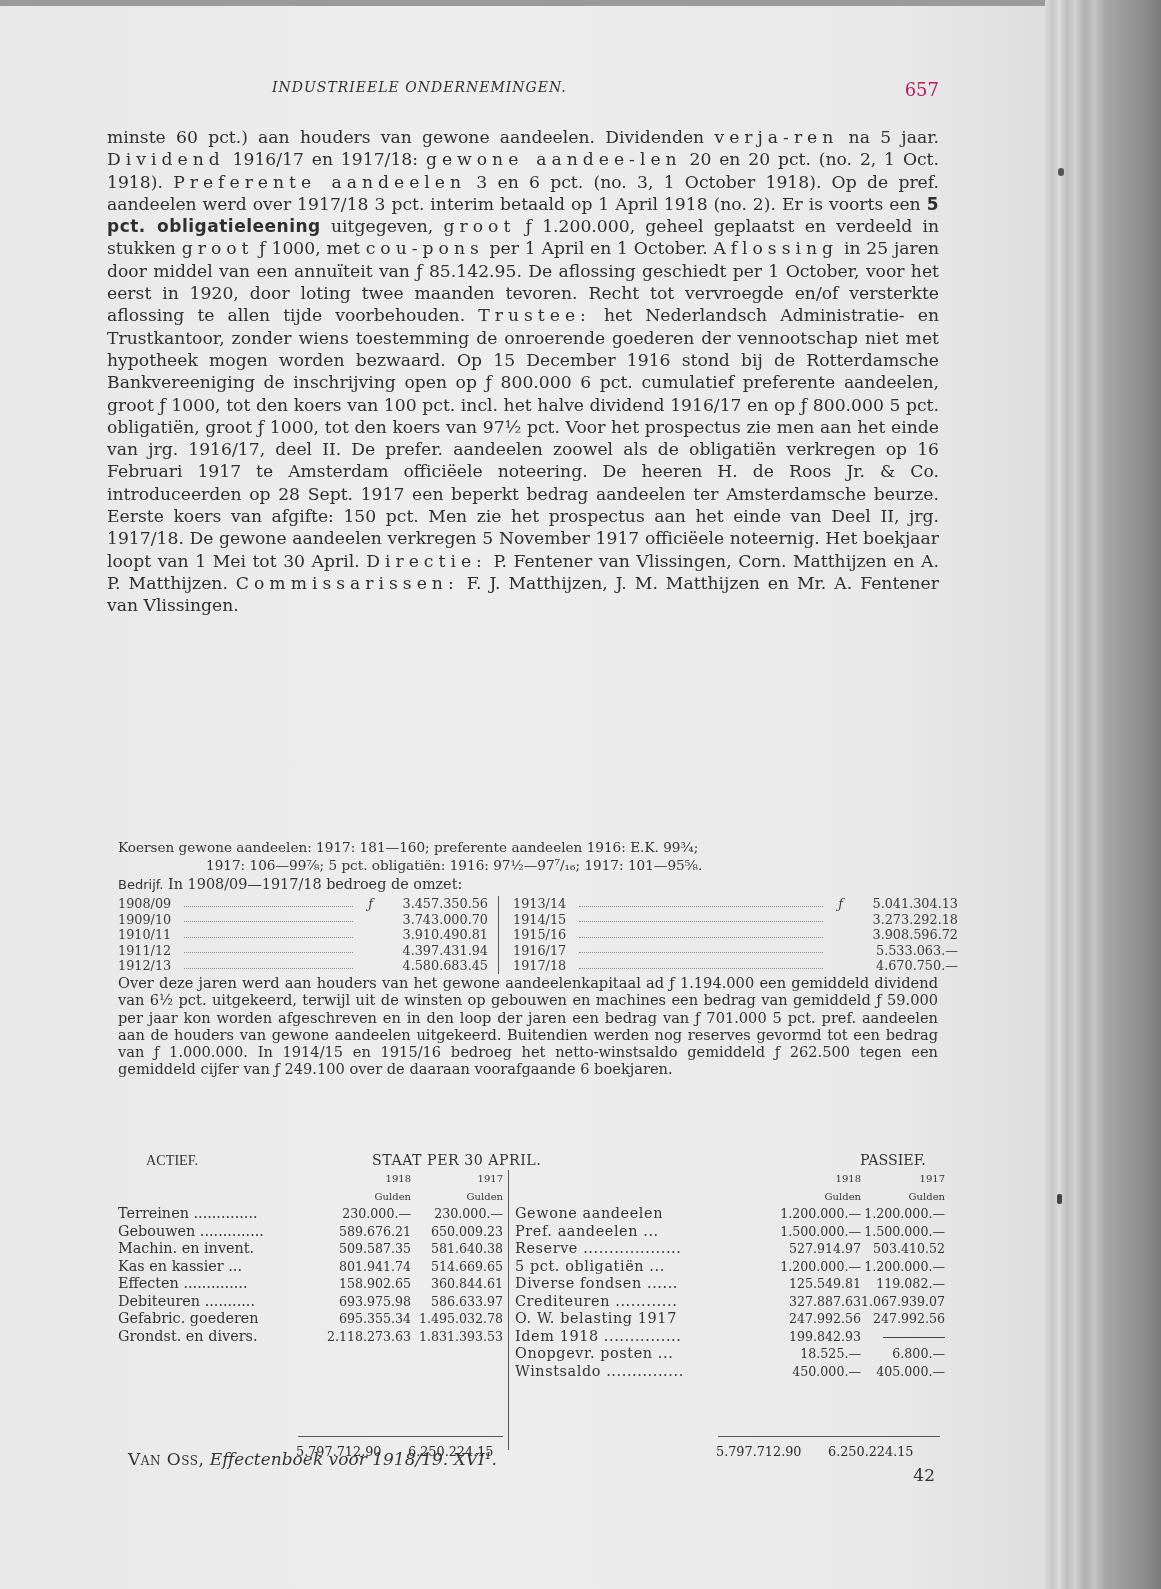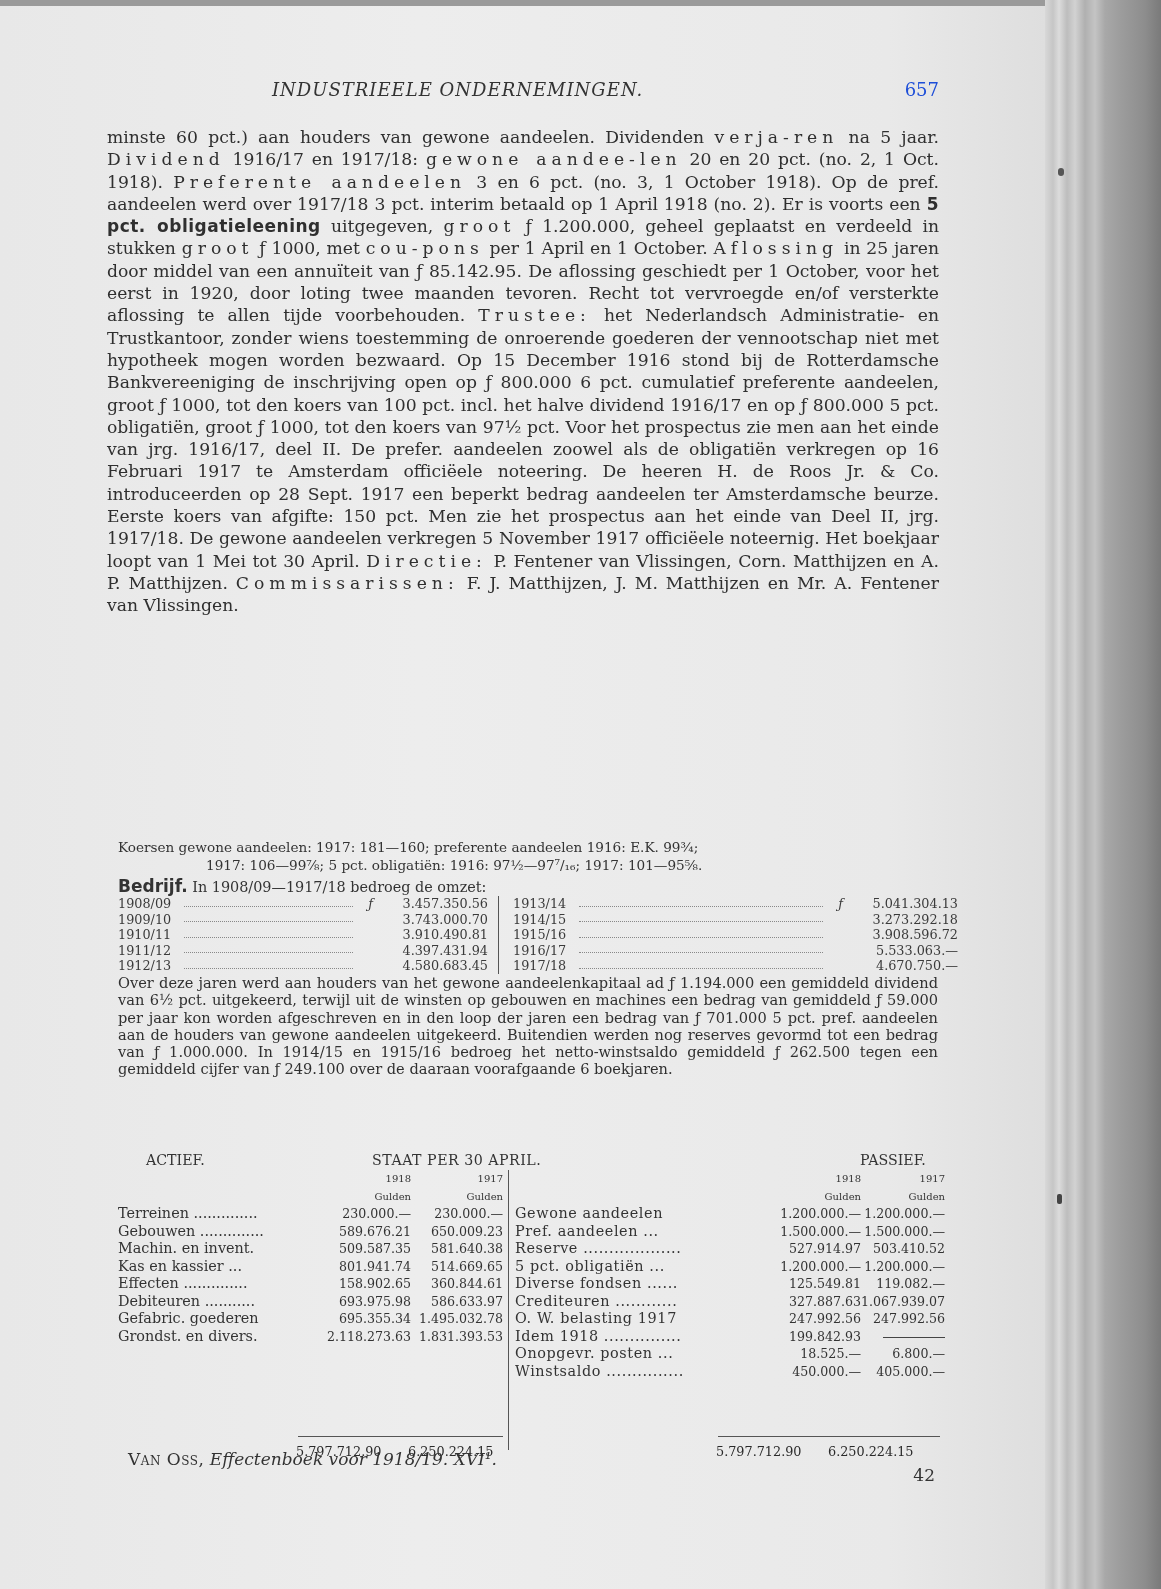--- a/index.html
+++ b/index.html
@@ -18,59 +18,59 @@
     position: absolute; left: 1045px; top: 0; width: 116px; height: 1589px;
     background: linear-gradient(90deg,
       #d8d8d8 0px, #c6c6c6 8px, #dcdcdc 14px, #bdbdbd 22px, #d2d2d2 30px,
       #b0b0b0 40px, #c4c4c4 50px, #a8a8a8 60px, #9b9b9b 78px, #8d8d8d 100px, #7a7a7a 116px);
   }
   .binding-mark { position:absolute; left:1058px; top:168px; width:6px; height:8px; background:#555; border-radius:3px; }
   .binding-mark2 { position:absolute; left:1057px; top:1194px; width:5px; height:10px; background:#444; border-radius:2px; }
 
   .header { position:absolute; left:110px; top:79px; width:835px; height:26px; }
   .running-title {
-    position:absolute; left:162px; top:0; font-style: italic; font-size: 18px; letter-spacing: 1px; color:#333;
-  }
-  .page-number { position:absolute; right:6px; top:0; font-size: 18px; color:#1d4ed8; }
+    position:absolute; left:162px; top:0; font-style: italic; font-size: 14px; letter-spacing: 1px; color:#333;
+  }
+  .page-number { position:absolute; right:6px; top:0; font-size: 18px; color:#be185d; }
 
   .body-text {
     position:absolute; left:107px; top:126px; width:832px;
     font-size: 17.2px; line-height: 22.3px; text-align: justify; color:#2f2f2f;
   }
   .body-text p { margin:0; }
   .sp { letter-spacing: 5px; margin-top: 33px; }
   .bold-sans { font-family: "DejaVu Sans", "Liberation Sans", sans-serif; font-weight: bold; font-size: 17px; letter-spacing: 0.5px; }
 
   .koersen {
     position:absolute; left:118px; top:838px; width:820px;
     font-size: 13.6px; line-height: 18px; color:#333;
   }
   .koersen .l2 { padding-left: 88px; }
 
   .bedrijf { position:absolute; left:118px; top:876px; width:820px; font-size: 14px; color:#333; }
   .bedrijf .head { font-size:14.4px; }
-  .bedrijf .head b { font-family:"DejaVu Sans","Liberation Sans",sans-serif; font-weight:bold; font-size:17px;text-align:right; }
+  .bedrijf .head b { font-family:"DejaVu Sans","Liberation Sans",sans-serif; font-weight:normal; font-size:13px;text-align:right; }
   .omzet { position:absolute; left:118px; top:896px; width:820px; font-size: 12.8px; line-height:15.6px; color:#3a3a3a; }
   .omzet-col { position:absolute; top:0; }
   .omzet-col.left { left:0; width:370px; }
   .omzet-col.right { left:380px; width:445px; border-left: 1.5px solid #555; padding-left:14px; }
   .orow { display:flex; height:15.6px; }
   .orow .yr { width:60px; }
   .orow .dots { flex:1; border-bottom: 1px dotted #888; margin: 0 6px 5px 6px; }
   .orow .cur { width:14px; text-align:right; font-style:italic; }
   .orow .val { width:115px; text-align:right; }
 
   .over {
     position:absolute; left:118px; top:974px; width:820px; font-size: 14.6px; line-height: 17.3px;
     text-align: justify; color:#303030;
   }
   .over p { margin:0; }
 
   .staat { position:absolute; left:118px; top:1152px; width:820px; font-size:14.2px; color:#333; }
-  .staat .t-actief { position:absolute; left:28px; top:0; }
+  .staat .t-actief { position:absolute; left:28px; top:0;font-family:Liberation Serif, serif; }
   .staat .t-staat { position:absolute; left:254px; top:0; letter-spacing:0.5px; }
   .staat .t-passief { position:absolute; left:742px; top:0; }
 
   .balance { position:absolute; left:118px; top:1170px; width:820px; font-size:14.4px; line-height:17.5px; color:#333; }
   .side { position:absolute; top:0; }
   .side.actief { left:0; width:385px; }
   .side.passief { left:390px; width:430px; border-left:1.5px solid #555; padding-left:6px; height:280px; }
   .brow { display:flex; height:17.5px; white-space:nowrap; }
   .brow .lbl { flex:1; overflow:hidden; }
   .brow .n1 { width:98px; text-align:right; font-size:12.6px; }

